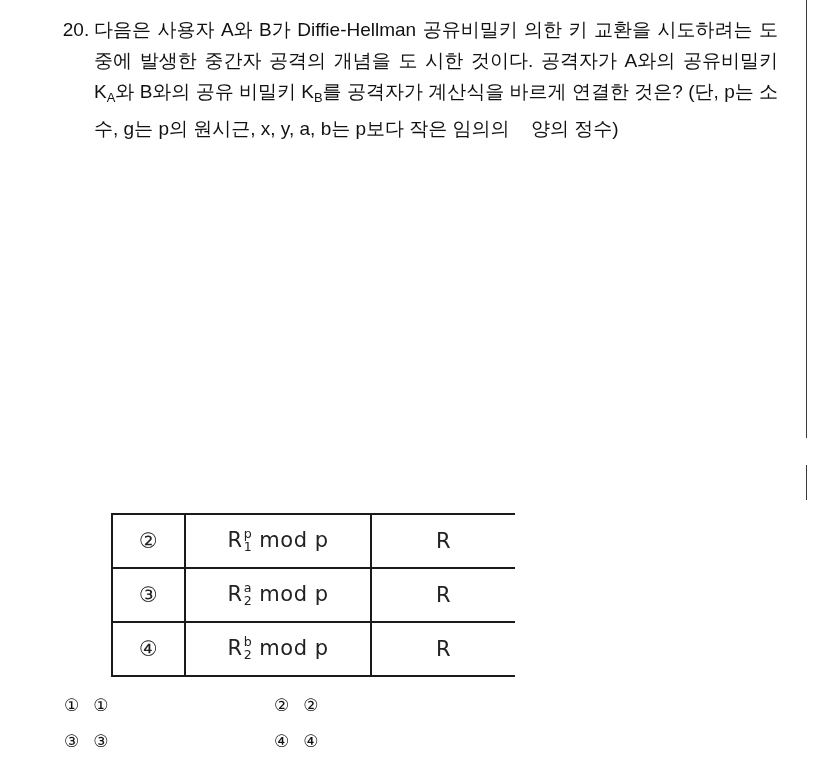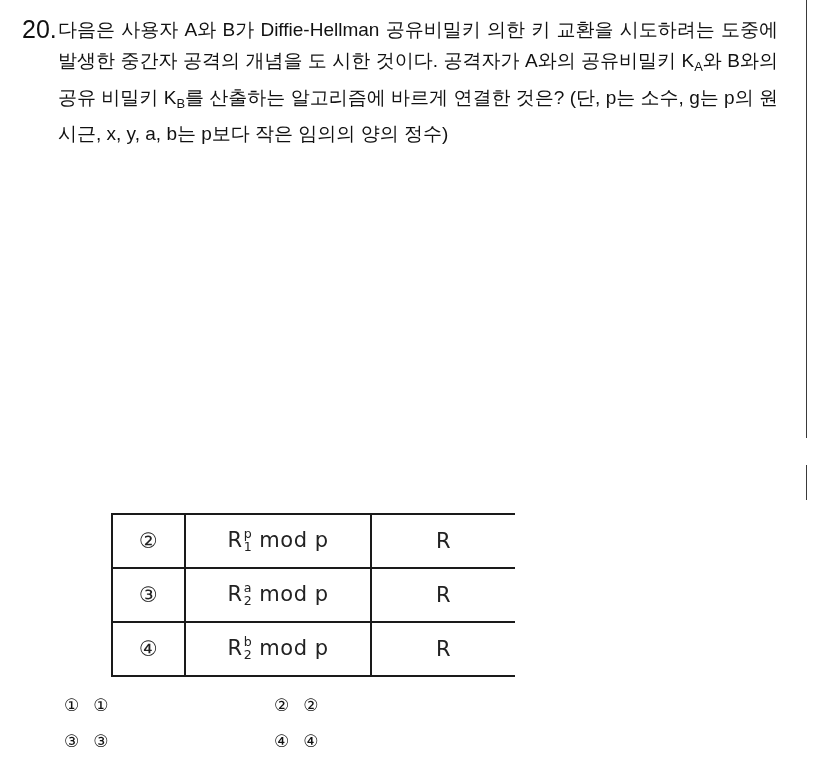--- a/index.html
+++ b/index.html
@@ -31,36 +31,38 @@
   
   .question {
     position: absolute;
     left: 22px;
     top: 14px;
     width: 756px;
     display: flex;
     align-items: flex-start;
   }
   .q-num {
-    font-size: 25px;
+    font-size: 19px;
     line-height: 31px;
     width: 36px;
     flex: 0 0 36px;
-    text-align: left;
+    text-align: center;
     white-space: nowrap;
+    margin-left: 36px;
   }
   .q-body {
     font-size: 19px;
     line-height: 31px;
     text-align: justify;
     text-justify: inter-word;
     flex: 1 1 auto;
   }
   .q-body .lastline {
     text-align: left;
+    margin-left: 16px;
   }
   sub {
     font-size: 0.68em;
     vertical-align: -0.28em;
   }
 
   
   .opt-table {
     position: absolute;
     left: 111px;
@@ -131,21 +133,21 @@
 
   <div class="rule rule-top"></div>
   <div class="rule rule-bottom"></div>
 
   <div class="question">
     <div class="q-num">20.</div>
     <div class="q-body">
       <span>다음은 사용자 A와 B가 Diffie-Hellman 공유비밀키 의한 키</span>
       <span>교환을 시도하려는 도중에 발생한 중간자 공격의 개념을 도</span>
       <span>시한 것이다. 공격자가 A와의 공유비밀키 K</span><sub>A</sub><span>와 B와의 공유</span>
-      <span>비밀키 K</span><sub>B</sub><span>를 산출하는 알고리즘에 바르게 연결한 것은? (단,</span>
+      <span>비밀키 K</span><sub>B</sub><span>를 공격자가 계산식을 바르게 연결한 것은? (단,</span>
       <span>p는 소수, g는 p의 원시근, x, y, a, b는 p보다 작은 임의의</span>
       <span class="lastline">양의 정수)</span>
     </div>
   </div>
 
   <table class="opt-table">
     <tbody>
         <tr>
       <td class="col-mark circ">②</td>
       <td class="col-ka formula">

